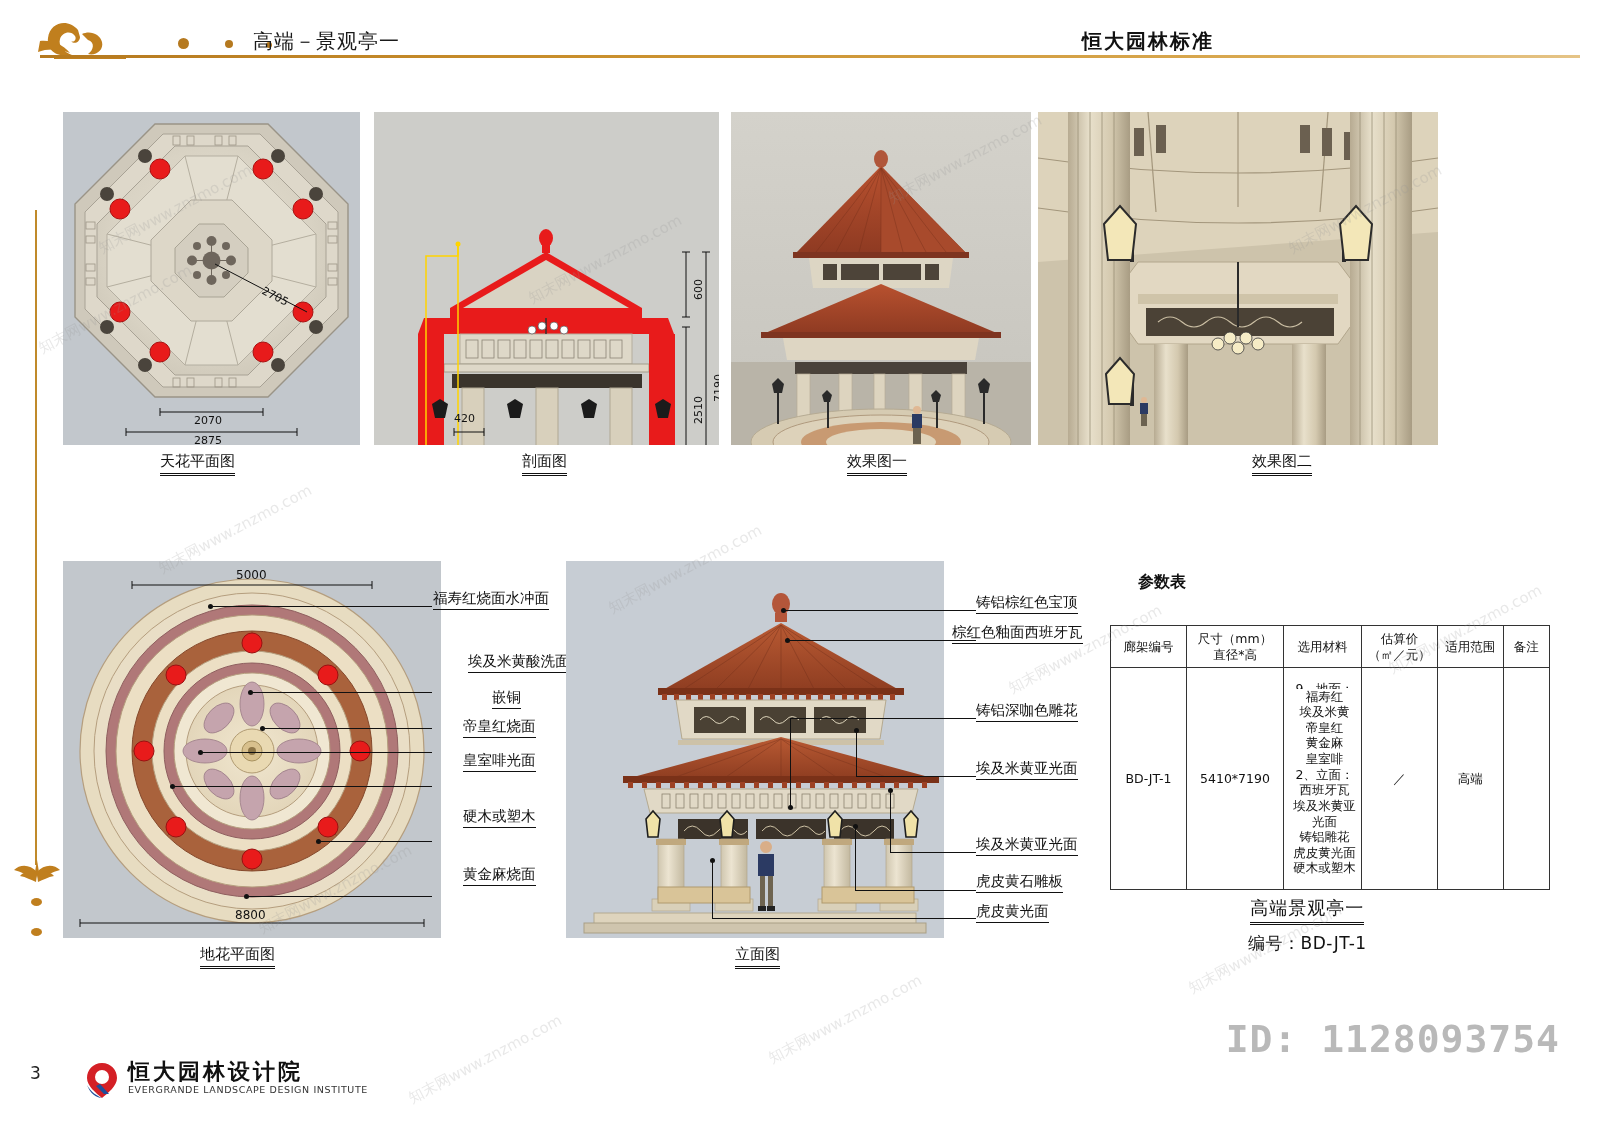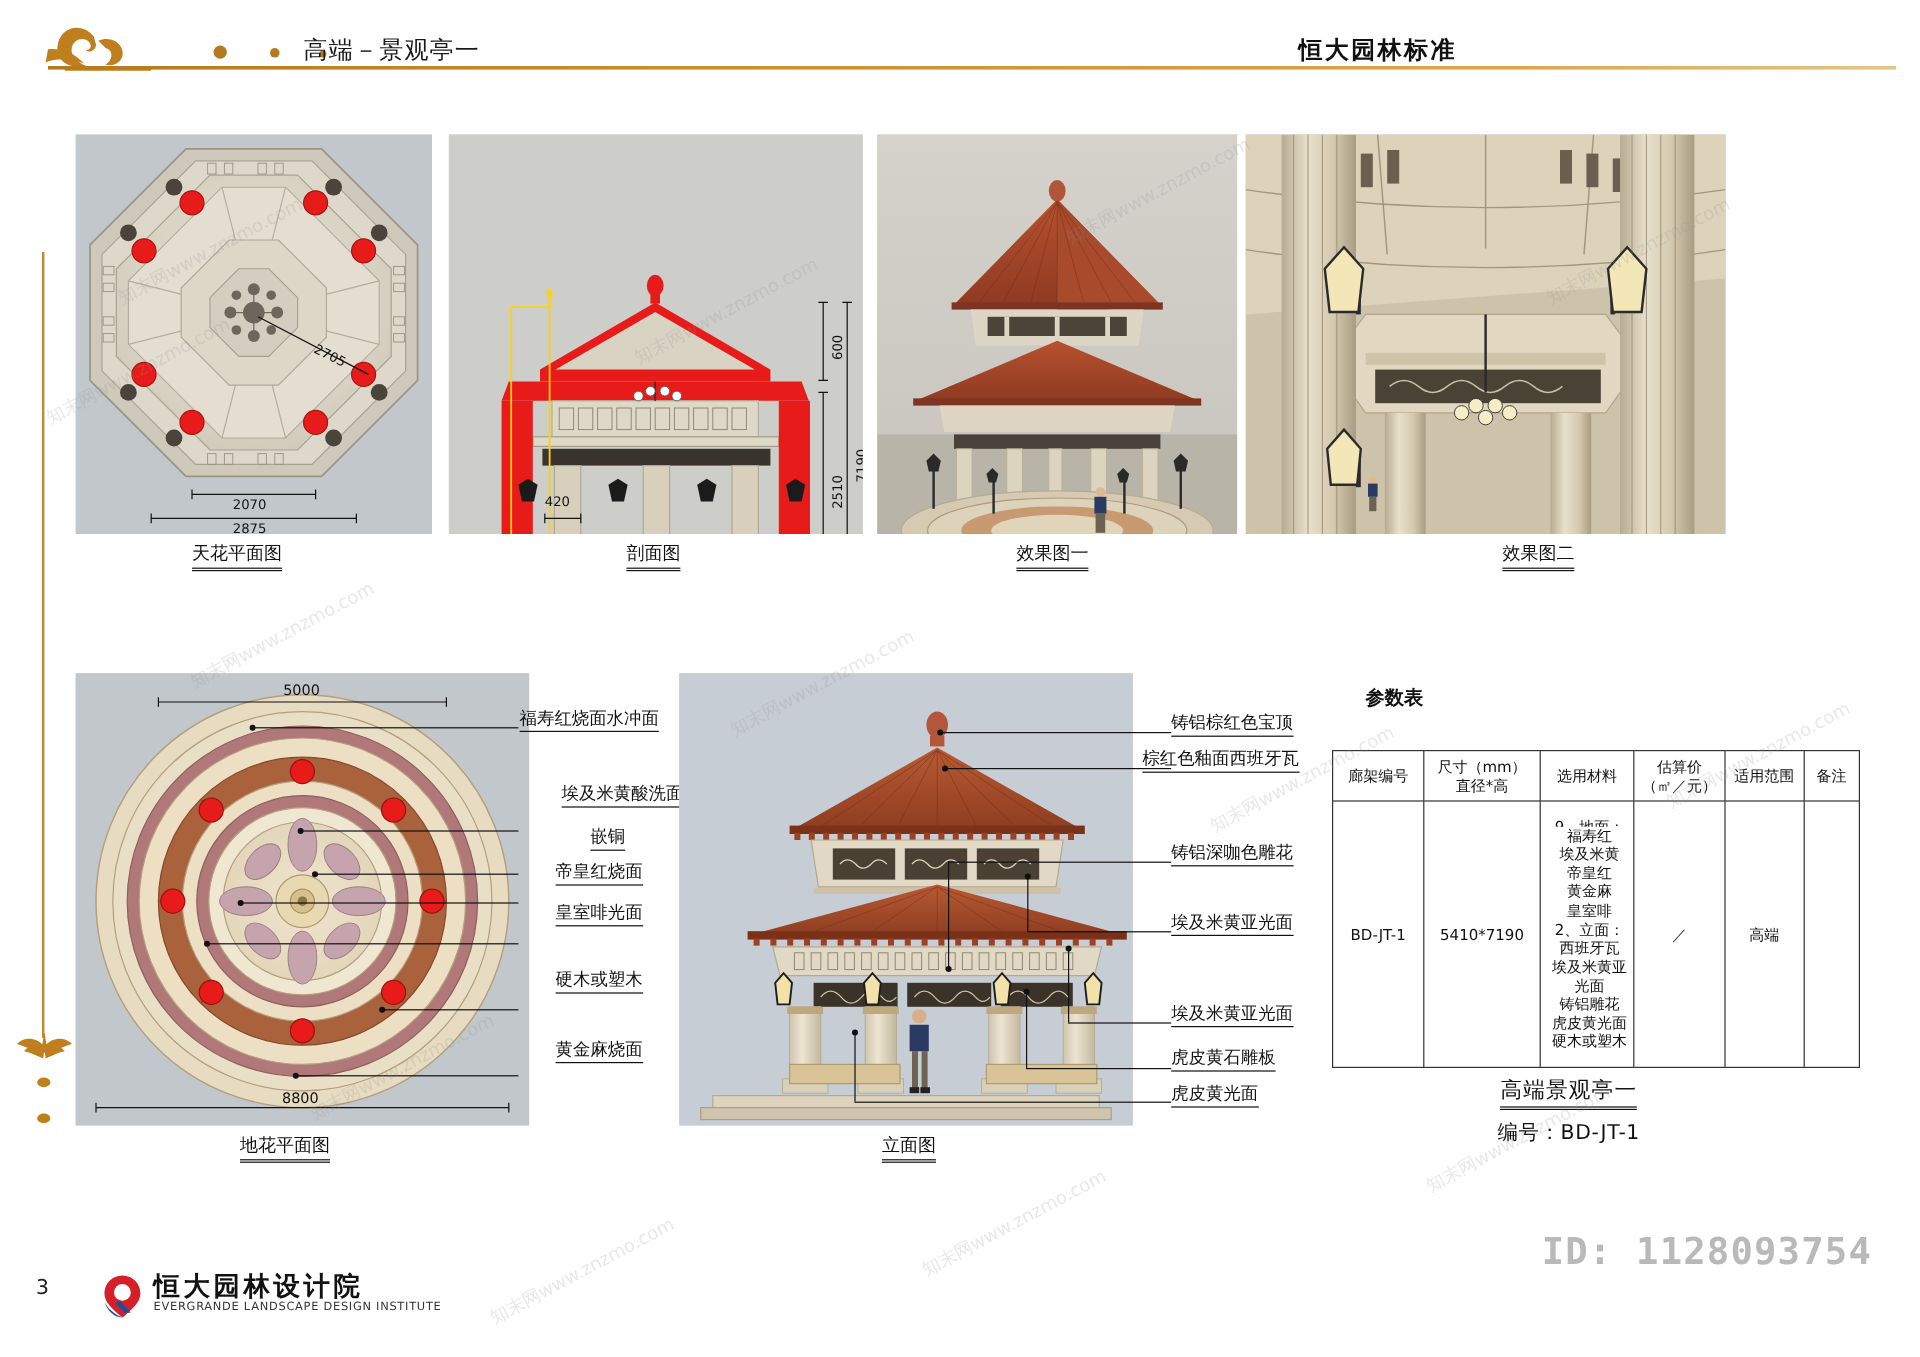--- a/index.html
+++ b/index.html
@@ -151,21 +151,21 @@
     position: absolute; right: 40px; bottom: 70px;
     text-align: center; pointer-events:none;
   }
   .wm-big .zw {
     font-size: 58px; font-weight: bold;
     color: transparent;
     -webkit-text-stroke: 2px #c9c9c9;
     letter-spacing: 8px;
   }
   .wm-big .zid {
-    font-size: 31px; font-weight: bold; color: #b9b9b9;
+    font-size: 38px; font-weight: bold; color: #b9b9b9;
     letter-spacing: 1px; margin-top: 2px;
     font-family: "DejaVu Sans Mono", monospace;
   }
 
   
   .dim-text {
     position: absolute; font-size: 11px; color: #111;
     font-family: "DejaVu Sans", "Liberation Sans", sans-serif;
     white-space: nowrap;
   }

